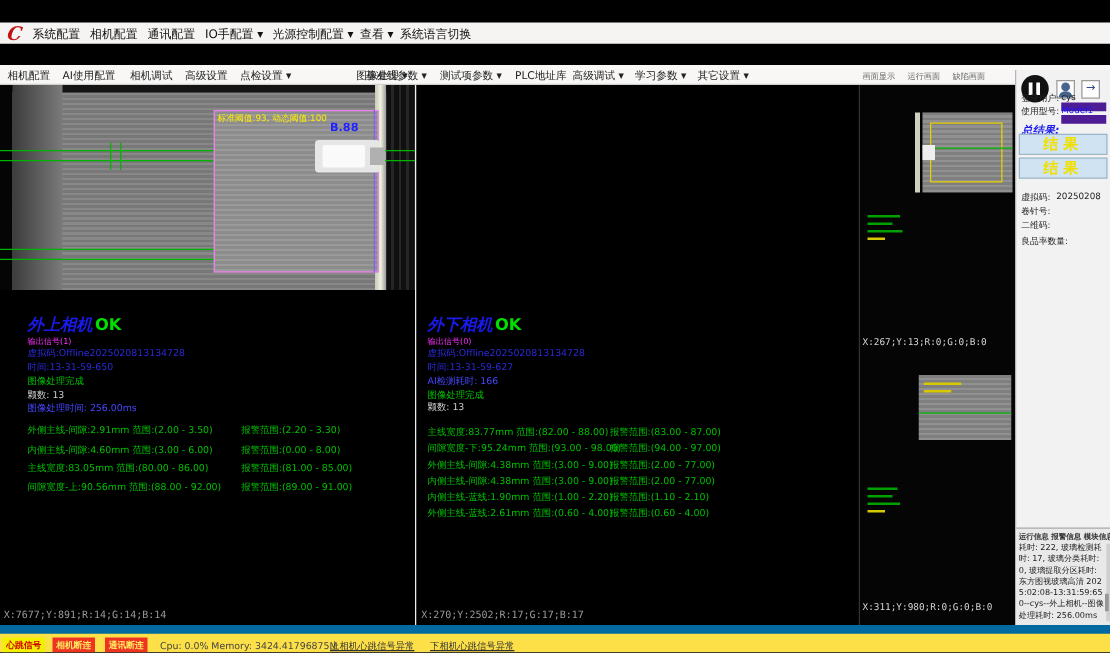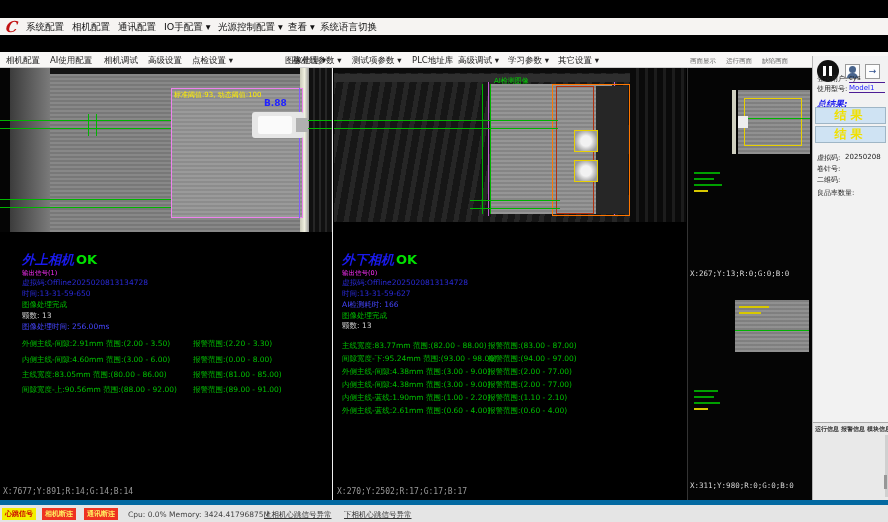--- a/index.html
+++ b/index.html
@@ -56,31 +56,31 @@
   .tbar-y { position:absolute; height:2px; background:#d8c800; }
   .tcap { position:absolute; font-size:7.5px; color:#d6d6d6; font-family:"DejaVu Sans Mono", monospace; white-space:nowrap; }
   
   .sidebar { left:812px; top:56px; width:76px; height:444px; background:#f2f2f2; border-left:1px solid #b5b5b5; }
   .pause-btn { position:absolute; left:4px; top:4px; width:22px; height:22px; border-radius:50%; background:#111; }
   .pbar { position:absolute; top:6px; width:3px; height:10px; background:#fff; }
   .side-btn { position:absolute; top:8px; width:15px; height:15px; background:#fdfdfd; border:1px solid #9a9a9a; font-size:9px; color:#2a4a8a; text-align:center; line-height:13px; }
   .p-head { position:absolute; left:3px; top:1px; width:7px; height:7px; border-radius:50%; background:#48648c; }
   .p-body { position:absolute; left:1px; top:8px; width:11px; height:5px; border-radius:5px 5px 0 0; background:#48648c; }
   .s-label { position:absolute; font-size:7px; color:#222; white-space:nowrap; }
-  .s-value { font-size:7px; color:#222; border-bottom:1px solid #4c1d95; display:inline-block; min-width:36px; }
+  .s-value { font-size:7px; color:#222; border-bottom:7px solid #4c1d95; display:inline-block; min-width:36px; }
   .s-value-blue { color:#1a1aff; }
   .total-label { position:absolute; font-size:9px; font-weight:bold; font-style:italic; color:#1a1aee; }
   .result-box { position:absolute; left:2px; width:71px; height:17px; background:#cfe3f3; border:1px solid #9fb6c6; text-align:center; font-size:12px; font-weight:bold; color:#f0e000; line-height:15px; letter-spacing:4px; }
   .log-area { position:absolute; left:0; top:366px; width:76px; height:78px; background:#e9e9e9; border-top:1px solid #aaa; }
   .log-tab { position:absolute; top:2px; font-size:6px; font-weight:bold; color:#333; white-space:nowrap; }
   .log-text { position:absolute; left:2px; top:11px; width:68px; font-size:6.5px; line-height:9px; color:#222; word-break:break-all; }
   .log-scroll { position:absolute; right:1px; top:12px; width:3px; height:62px; background:#d0d0d0; }
   .log-thumb { position:absolute; right:1px; top:40px; width:3px; height:14px; background:#979797; }
   
-  .statusbar { left:0; top:500px; width:888px; height:22px; background:#e5e5e5; border-top:5px solid #0369a1; }
+  .statusbar { left:0; top:500px; width:888px; height:22px; background:#fde047; border-top:7px solid #0369a1; }
   .badge { position:absolute; top:3px; height:12px; padding:1px 3px 0 3px; font-size:7px; font-weight:bold; white-space:nowrap; }
   .badge-hb { background:#f2ef00; color:#cc0000; }
   .badge-err { background:#ee3322; color:#ffec60; }
   .sb-text { position:absolute; top:5px; font-size:7.5px; color:#444; white-space:nowrap; }
   .sb-warn { position:absolute; top:5px; font-size:7.5px; color:#333; text-decoration:underline; white-space:nowrap; }
   .conn-body { position:absolute; left:252px; top:44px; width:52px; height:26px; background:#e6e6e6; border-radius:3px; }
   .conn-core { position:absolute; left:258px; top:48px; width:34px; height:18px; background:#fafafa; border-radius:2px; }
   .conn-tip { position:absolute; left:296px; top:50px; width:12px; height:14px; background:#b0b0b0; }
   .spot { position:absolute; width:24px; height:22px; border:1px solid #e8d000; background:radial-gradient(circle at 50% 50%, #f2f2f2 0 35%, #9a9a9a 80%); }
 </style>
@@ -159,40 +159,20 @@
     <span class="t-green" style="left:193px;top:287px;">报警范围:(0.00 - 8.00)</span>
     <span class="t-green" style="left:22px;top:302px;">主线宽度:83.05mm 范围:(80.00 - 86.00)</span>
     <span class="t-green" style="left:193px;top:302px;">报警范围:(81.00 - 85.00)</span>
     <span class="t-green" style="left:22px;top:317px;">间隙宽度-上:90.56mm 范围:(88.00 - 92.00)</span>
     <span class="t-green" style="left:193px;top:317px;">报警范围:(89.00 - 91.00)</span>
 
     <span class="coords" style="left:3px;top:419px;">X:7677;Y:891;R:14;G:14;B:14</span>
 
     <div class="abs divider"></div>
 
-    <div class="abs mimg">
-      <div class="abs" style="left:0;top:0;width:352px;height:5px;background:#0c0c0c;"></div>
-      <div class="abs" style="left:0;top:6px;width:352px;height:8px;background:#2e2e2e;"></div>
-      <div class="abs" style="left:296px;top:0;width:56px;height:154px;background:repeating-linear-gradient(90deg,#0a0a0a 0 6px,#1c1c1c 6px 9px);"></div>
-      <div class="gray-block"></div>
-      <div class="abs" style="left:154px;top:14px;width:1px;height:134px;background:#c060d0;"></div>
-      <div class="abs" style="left:280px;top:14px;width:1px;height:134px;background:#c060d0;"></div>
-      <div class="abs" style="left:262px;top:18px;width:32px;height:128px;background:#262626;"></div>
-      <div class="abs" style="left:218px;top:16px;width:78px;height:132px;border:1px solid #ff7700;"></div>
-      <div class="abs" style="left:222px;top:18px;width:38px;height:128px;border:1px solid #b03010;"></div>
-      <div class="spot" style="left:240px;top:62px;"></div>
-      <div class="spot" style="left:240px;top:92px;"></div>
-      <div class="green-h" style="left:0;top:52px;width:224px;"></div>
-      <div class="green-h" style="left:0;top:60px;width:224px;"></div>
-      <div class="green-h" style="left:136px;top:132px;width:90px;"></div>
-      <div class="green-h" style="left:136px;top:140px;width:90px;"></div>
-      <div class="green-v" style="left:148px;top:16px;height:130px;"></div>
-      <div class="green-v" style="left:156px;top:16px;height:130px;"></div>
-      <span class="ai-label">AI检测图像</span>
-    </div>
 
     <span class="res-title" style="left:342px;top:183px;">
       <span>外下相机</span><span class="res-ok">OK</span>
     </span>
     <span class="t-mag" style="left:342px;top:201px;">输出信号(0)</span>
     <span class="t-blue" style="left:342px;top:210px;">虚拟码:Offline2025020813134728</span>
     <span class="t-blue" style="left:342px;top:221px;">时间:13-31-59-627</span>
     <span class="t-lblue" style="left:342px;top:232px;">AI检测耗时: 166</span>
     <span class="t-green" style="left:342px;top:243px;">图像处理完成</span>
     <span class="t-gray" style="left:342px;top:253px;">颗数: 13</span>
@@ -265,20 +245,21 @@
     <span class="s-label" style="left:4px;top:97px;">虚拟码:</span>
     <span class="s-label" style="left:32px;top:97px;">20250208</span>
     <span class="s-label" style="left:4px;top:108px;">卷针号:</span>
     <span class="s-label" style="left:4px;top:119px;">二维码:</span>
     <span class="s-label" style="left:4px;top:132px;">良品率数量:</span>
 
     <div class="log-area">
       <span class="log-tab" style="left:2px;">运行信息</span>
       <span class="log-tab" style="left:28px;">报警信息</span>
       <span class="log-tab" style="left:54px;">模块信息</span>
+      <div class="log-text">耗时: 222, 玻璃检测耗时: 17, 玻璃分类耗时: 0, 玻璃提取分区耗时: 东方图视玻璃高清 2025:02:08-13:31:59:650--cys--外上相机--图像处理耗时: 256.00ms</div>
       <div class="log-scroll">
           <div class="log-thumb"></div>
         </div>
     </div>
   </div>
 
   <div class="abs statusbar">
     <span class="badge badge-hb" style="left:2px;">心跳信号</span>
     <span class="badge badge-err" style="left:42px;">相机断连</span>
     <span class="badge badge-err" style="left:84px;">通讯断连</span>

